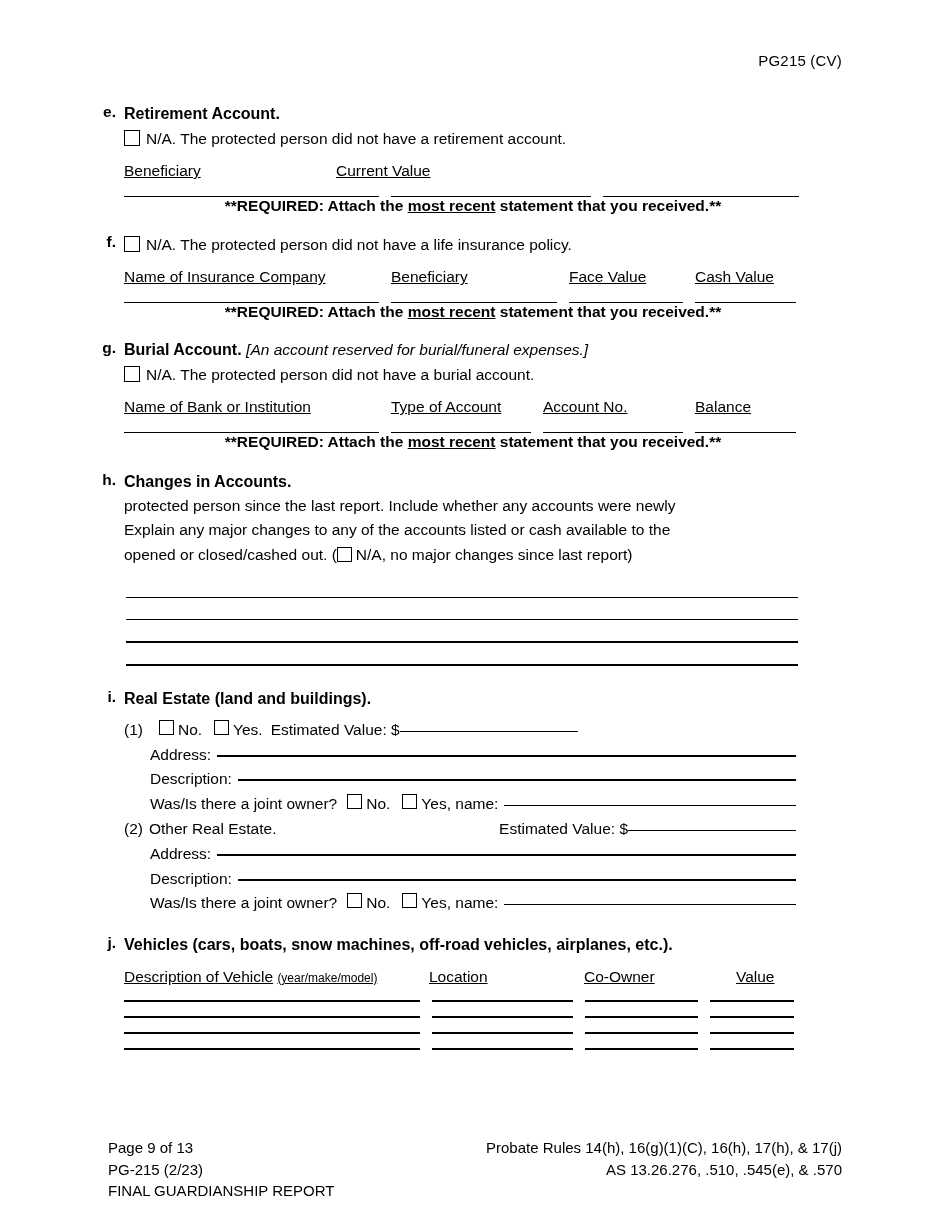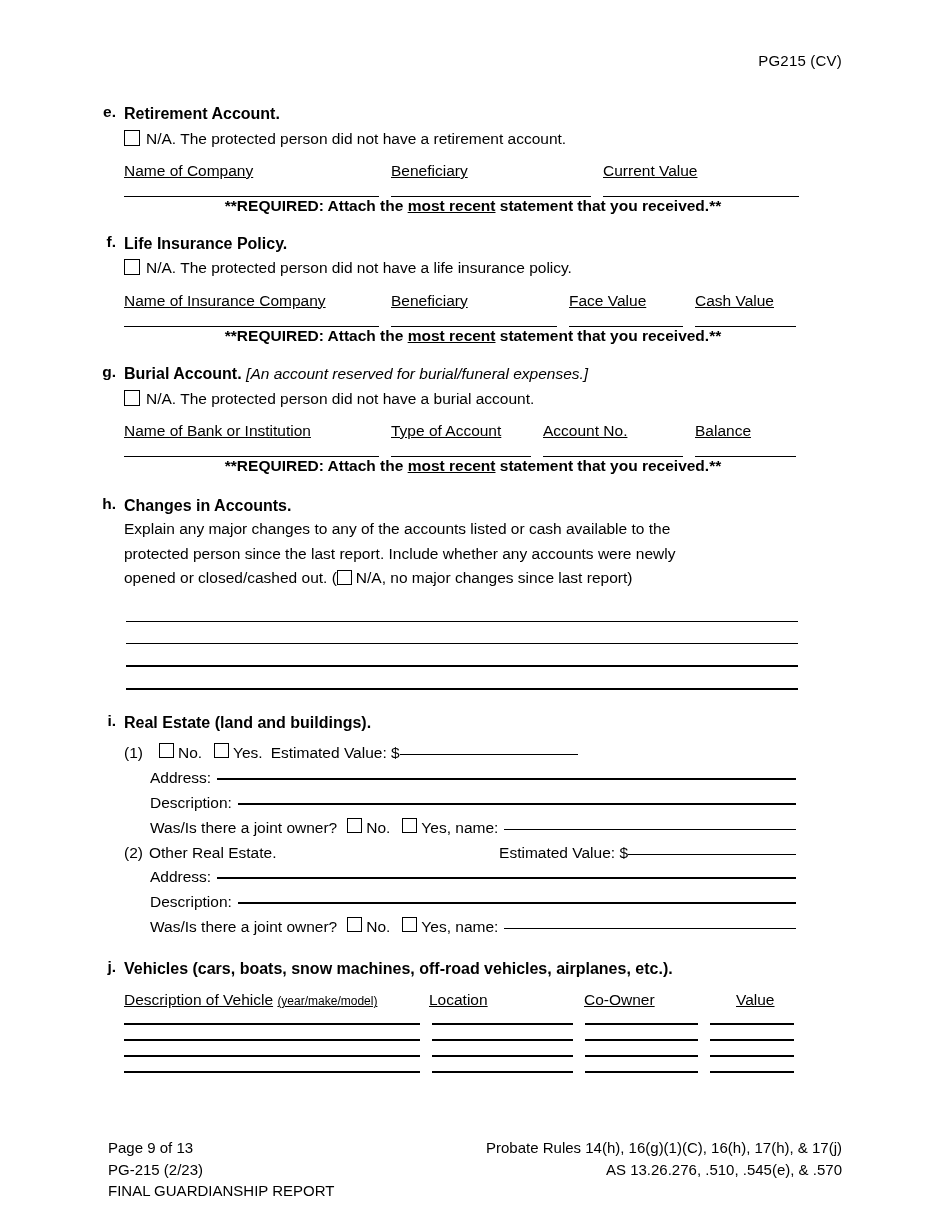--- a/index.html
+++ b/index.html
@@ -162,39 +162,37 @@
   <div class="form-code">PG215 (CV)</div>
 
   <div class="section" style="margin-bottom:18px;">
     <div class="sec-letter">e.</div>
     <div class="sec-body">
       <div class="sec-title">Retirement Account.</div>
       <div class="na-line">
         <span class="cbox"></span><span>N/A. The protected person did not have a retirement account.</span>
       </div>
       <div class="col-row">
-        <div style="width:267px"><span class="col-head">Name of Company</span></div>
         <div style="width:212px"><span class="col-head">Beneficiary</span></div>
         <div style="width:200px"><span class="col-head">Current Value</span></div>
       </div>
       <div class="blank-row">
         <div class="rule" style="width:255px;"></div>
         <div style="width:12px"></div>
         <div class="rule" style="width:200px;"></div>
         <div style="width:12px"></div>
         <div class="rule" style="width:196px;"></div>
       </div>
       <div class="required"><span>**REQUIRED: Attach the </span><u>most recent</u><span> statement that you received.**</span></div>
     </div>
   </div>
 
   <div class="section" style="margin-bottom:18px;">
     <div class="sec-letter">f.</div>
     <div class="sec-body">
-      <div class="sec-title">Life Insurance Policy.</div>
       <div class="na-line">
         <span class="cbox"></span><span>N/A. The protected person did not have a life insurance policy.</span>
       </div>
       <div class="col-row">
         <div style="width:267px"><span class="col-head">Name of Insurance Company</span></div>
         <div style="width:178px"><span class="col-head">Beneficiary</span></div>
         <div style="width:126px"><span class="col-head">Face Value</span></div>
         <div style="width:110px"><span class="col-head">Cash Value</span></div>
       </div>
       <div class="blank-row">
@@ -233,22 +231,22 @@
         <div class="rule" style="width:101px;"></div>
       </div>
       <div class="required"><span>**REQUIRED: Attach the </span><u>most recent</u><span> statement that you received.**</span></div>
     </div>
   </div>
 
   <div class="section" style="margin-bottom:22px;">
     <div class="sec-letter">h.</div>
     <div class="sec-body">
       <div class="sec-title">Changes in Accounts.</div>
+      <div class="para">protected person since the last report.  Include whether any accounts were newly</div>
       <div class="para">Explain any major changes to any of the accounts listed or cash available to the</div>
-      <div class="para">protected person since the last report.  Include whether any accounts were newly</div>
       <div class="para">
         <span>opened or closed/cashed out.  (</span><span class="cbox sm"></span><span>N/A, no major changes since last report)</span>
       </div>
       <div class="writelines" style="margin-left:2px; width:672px;">
         <div class="wl"></div>
         <div class="wl"></div>
         <div class="wl thick"></div>
         <div class="wl thick"></div>
       </div>
     </div>

